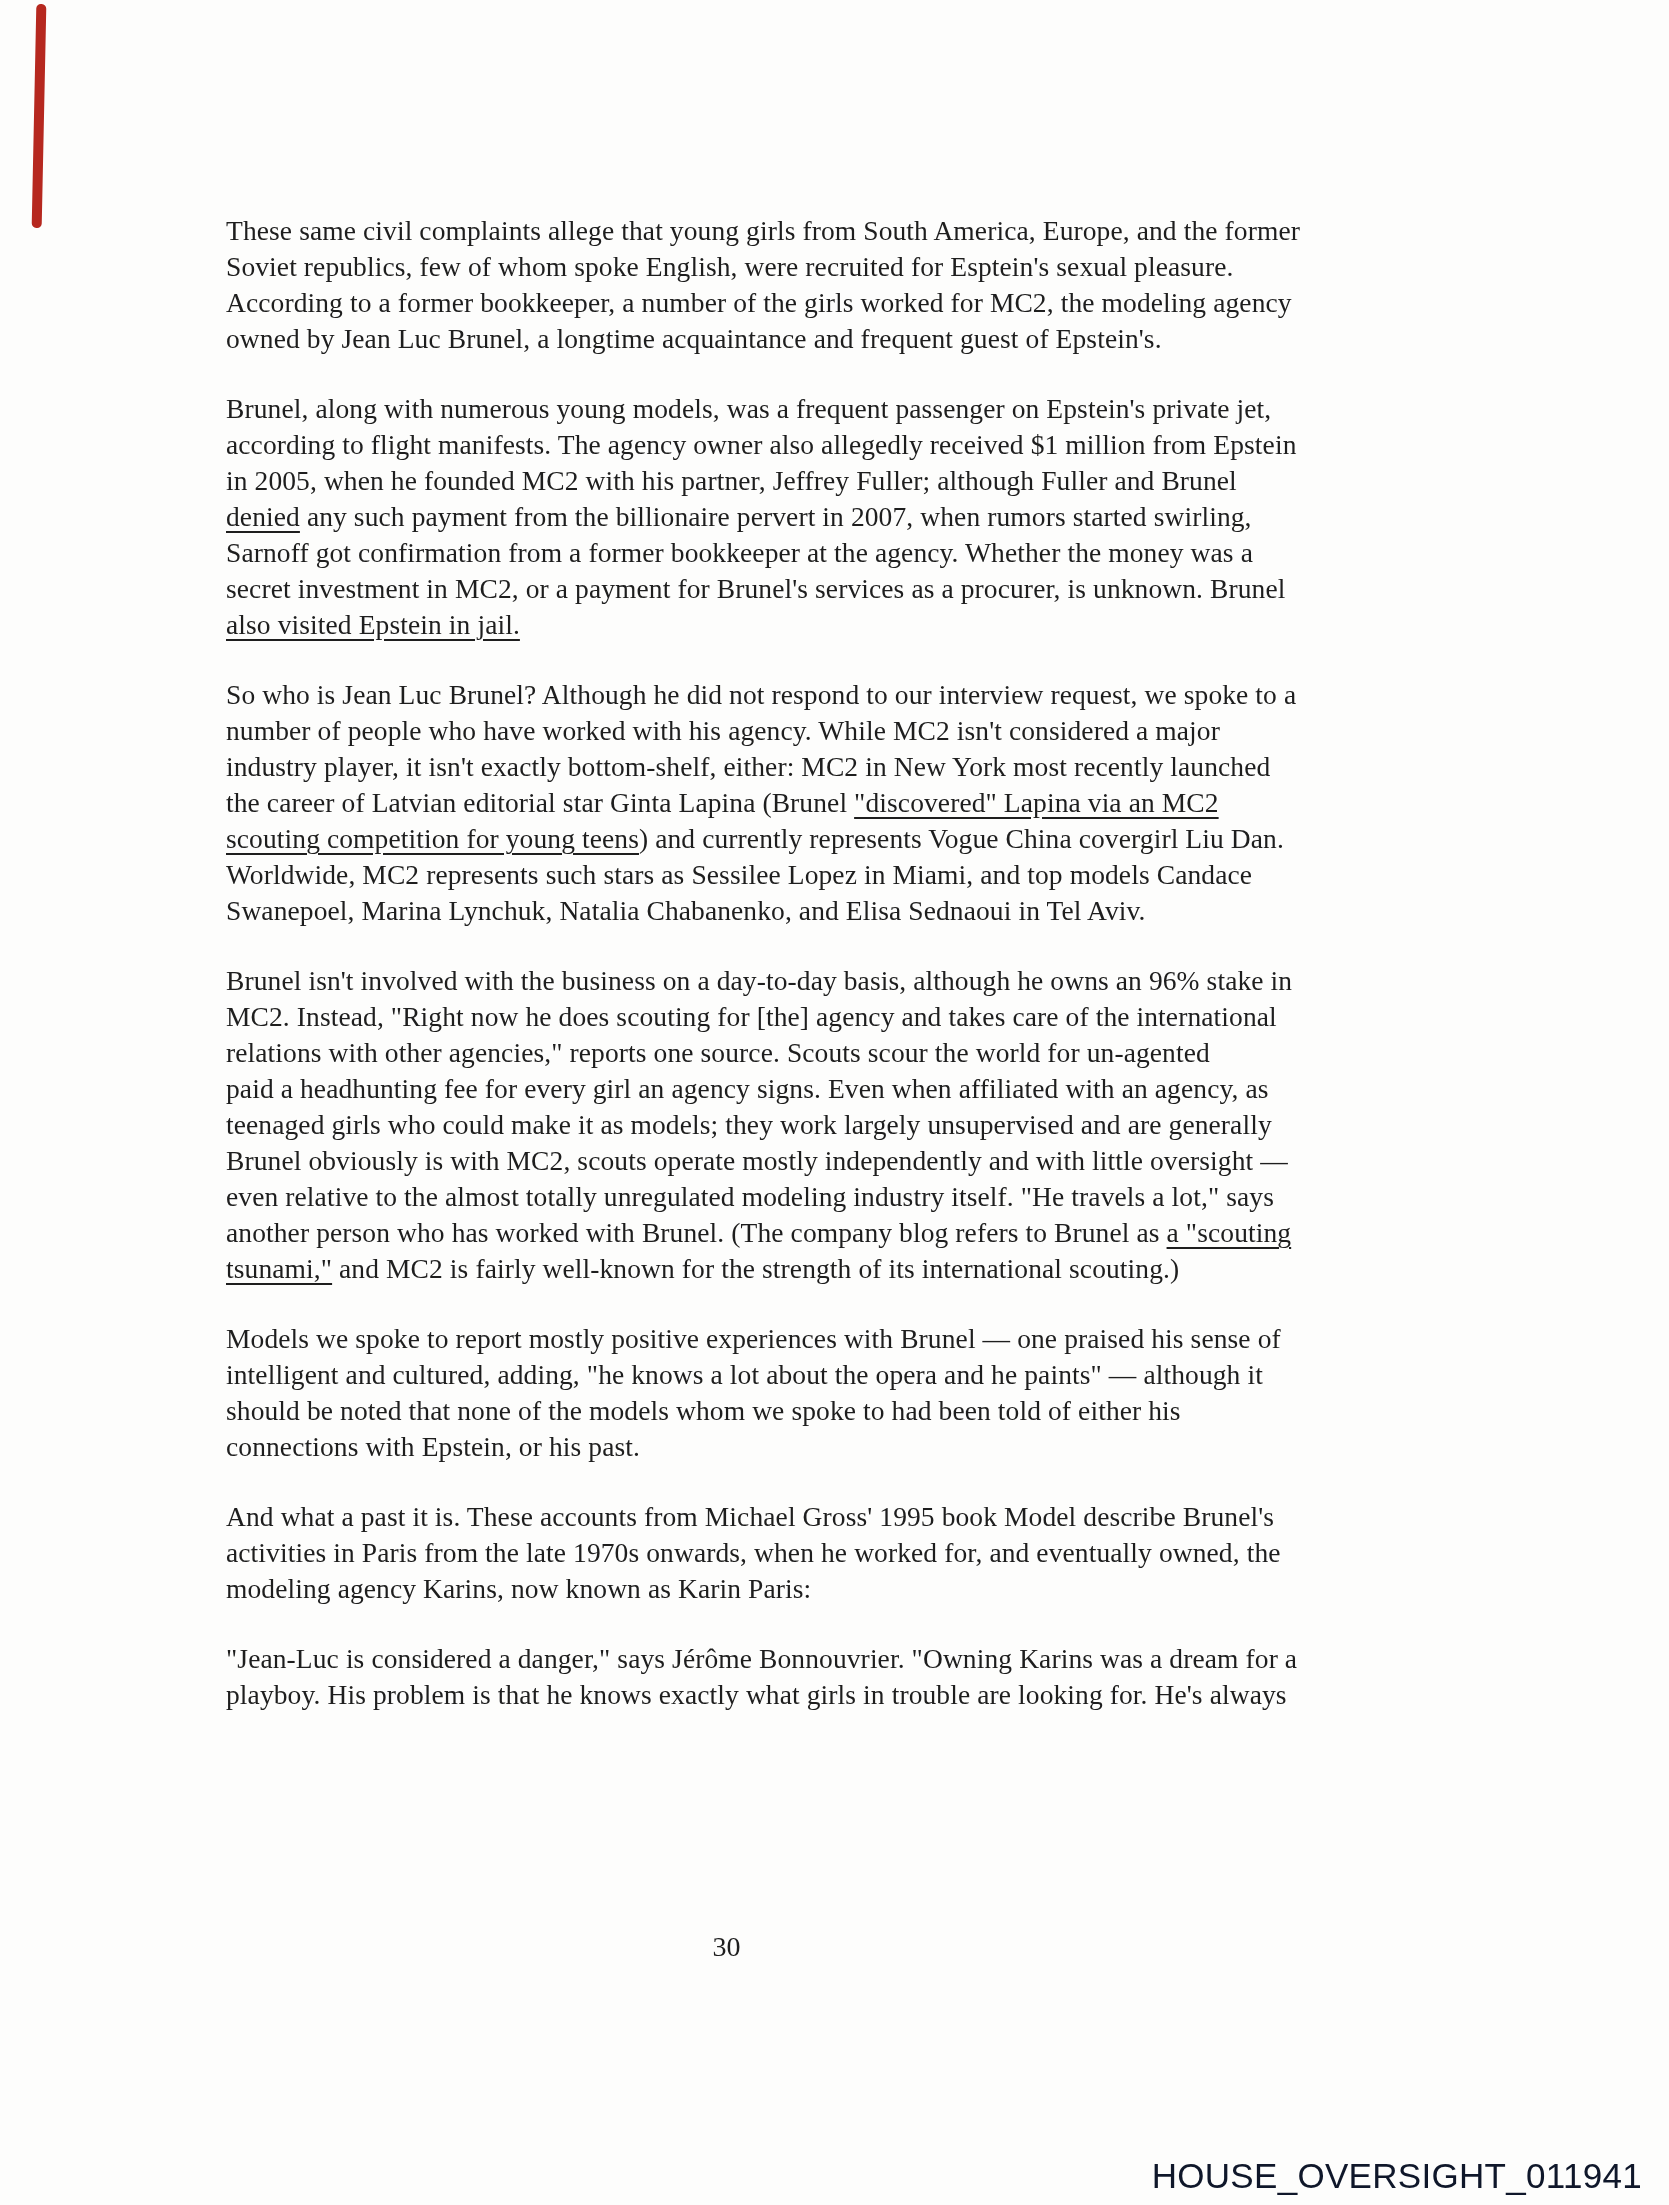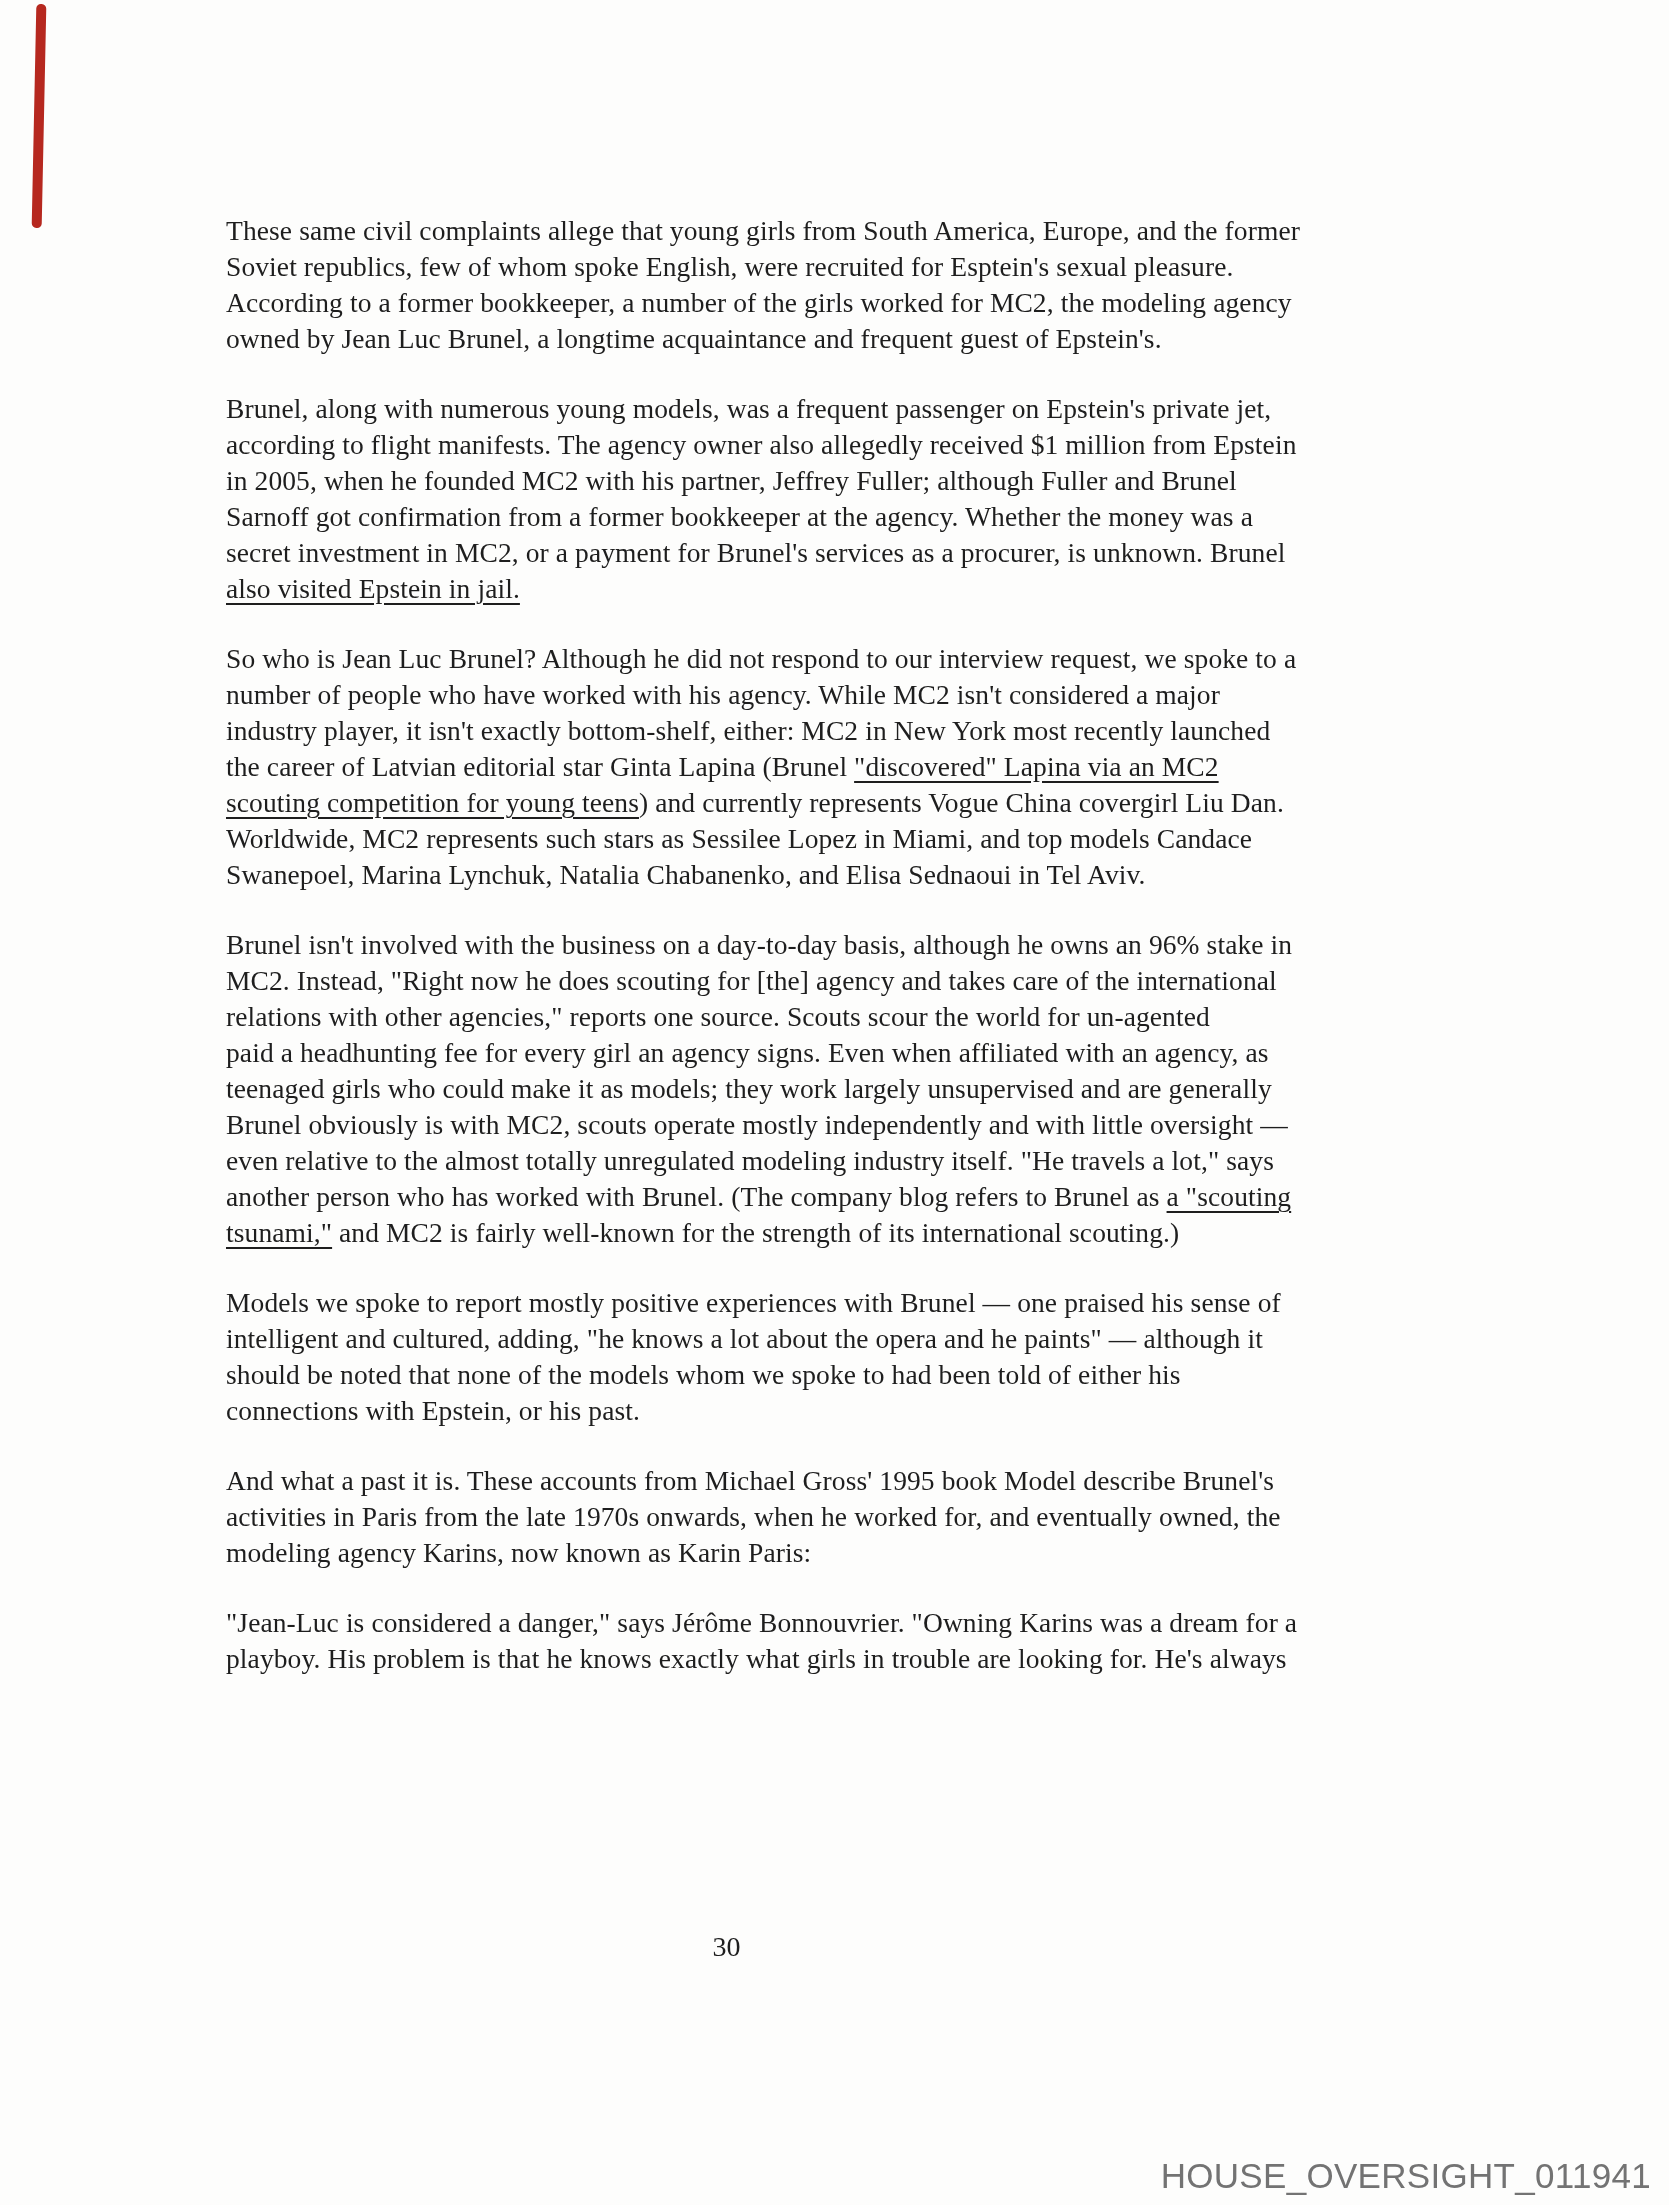--- a/index.html
+++ b/index.html
@@ -37,44 +37,45 @@
   .page-number {
     position:absolute;
     top:1930px; left:0;
     width:1453px;
     text-align:center;
     font-size:28px;
     line-height:33px;
   }
   .bates-footer {
     position:absolute;
-    top:2157px; right:18px;
+    top:2157px; right:27px;
     font-family:"Liberation Sans", sans-serif;
     font-size:35px;
     line-height:38px;
-    color:#737373;
+    color:#0f172a;
     letter-spacing:0.3px;
   }
 </style>
 </head>
 <body>
 
 <div class="page">
   <div class="red-mark"></div>
   <div class="text-block">
       <div class="para">
         <div class="line"><span>These same civil complaints allege that young girls from South America, Europe, and the former</span></div>
         <div class="line"><span>Soviet republics, few of whom spoke English, were recruited for Esptein's sexual pleasure.</span></div>
         <div class="line"><span>According to a former bookkeeper, a number of the girls worked for MC2, the modeling agency</span></div>
         <div class="line"><span>owned by Jean Luc Brunel, a longtime acquaintance and frequent guest of Epstein's.</span></div>
       </div>
       <div class="para">
         <div class="line"><span>Brunel, along with numerous young models, was a frequent passenger on Epstein's private jet,</span></div>
         <div class="line"><span>according to flight manifests. The agency owner also allegedly received $1 million from Epstein</span></div>
         <div class="line"><span>in 2005, when he founded MC2 with his partner, Jeffrey Fuller; although Fuller and Brunel</span></div>
+        <div class="line"><span class="u">denied</span><span> any such payment from the billionaire pervert in 2007, when rumors started swirling,</span></div>
         <div class="line"><span>Sarnoff got confirmation from a former bookkeeper at the agency. Whether the money was a</span></div>
         <div class="line"><span>secret investment in MC2, or a payment for Brunel's services as a procurer, is unknown. Brunel</span></div>
         <div class="line"><span class="u">also visited Epstein in jail.</span></div>
       </div>
       <div class="para">
         <div class="line"><span>So who is Jean Luc Brunel? Although he did not respond to our interview request, we spoke to a</span></div>
         <div class="line"><span>number of people who have worked with his agency. While MC2 isn't considered a major</span></div>
         <div class="line"><span>industry player, it isn't exactly bottom-shelf, either: MC2 in New York most recently launched</span></div>
         <div class="line"><span>the career of Latvian editorial star Ginta Lapina (Brunel </span><span class="u">"discovered" Lapina via an MC2</span></div>
         <div class="line"><span class="u">scouting competition for young teens</span><span>) and currently represents </span><span class="i">Vogue</span><span> China covergirl Liu Dan.</span></div>

